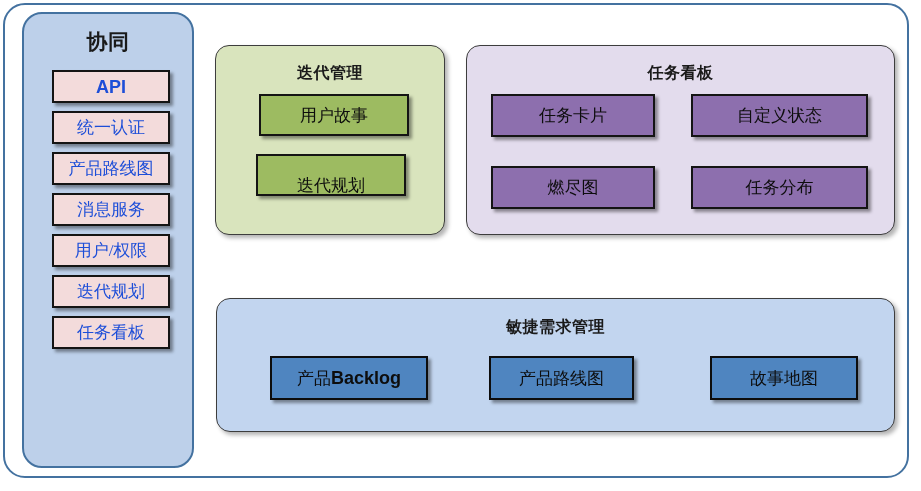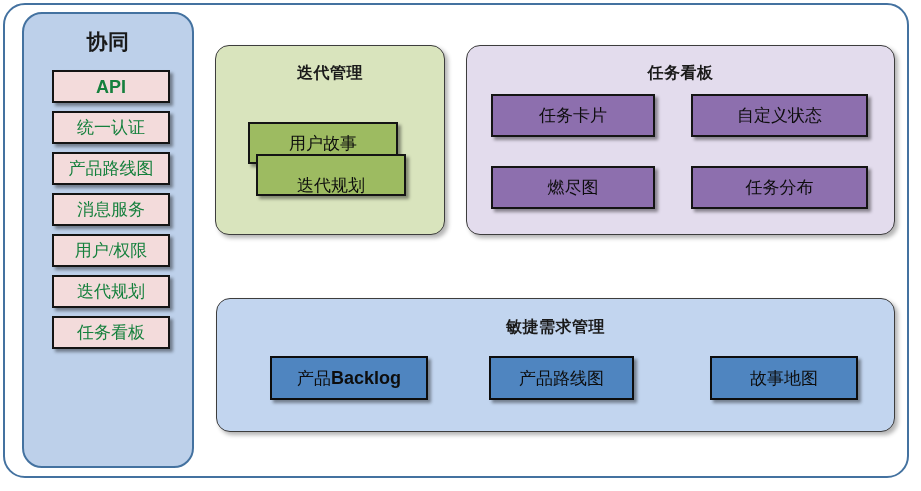--- a/index.html
+++ b/index.html
@@ -83,21 +83,21 @@
     border: 2.5px solid #141414;
     box-sizing: border-box;
     box-shadow: 3px 3px 3px rgba(0,0,0,0.40);
     display: flex;
     align-items: center;
     justify-content: center;
   }
   .sidebar-item-label {
     font-family: "Liberation Serif", serif;
     font-size: 17px;
-    color: #15803d;
+    color: #1d4ed8;
     line-height: 1;
     white-space: nowrap;
   }
   .sidebar-item-label.latin-bold {
     font-family: "Liberation Sans", sans-serif;
     font-weight: bold;
     font-size: 18px;
   }
 
   
@@ -113,21 +113,21 @@
   .iter-box {
     position: absolute;
     background: #9dbb61;
     border: 2.5px solid #141414;
     box-sizing: border-box;
     box-shadow: 3px 3px 3px rgba(0,0,0,0.40);
     display: flex;
     align-items: center;
     justify-content: center;
   }
-  #iter-box-0 { left: 32px; top: 48px;  width: 150px; height: 42px; margin-top: 28px; }
+  #iter-box-0 { left: 43px; top: 48px;  width: 150px; height: 42px; }
   #iter-box-1 { left: 40px; top: 108px; width: 150px; height: 42px; align-items: flex-end; }
   .box-label {
     font-family: "Liberation Serif", serif;
     font-size: 17px;
     color: #0d0d0d;
     white-space: nowrap;
     line-height: 1;
   }
 
   

